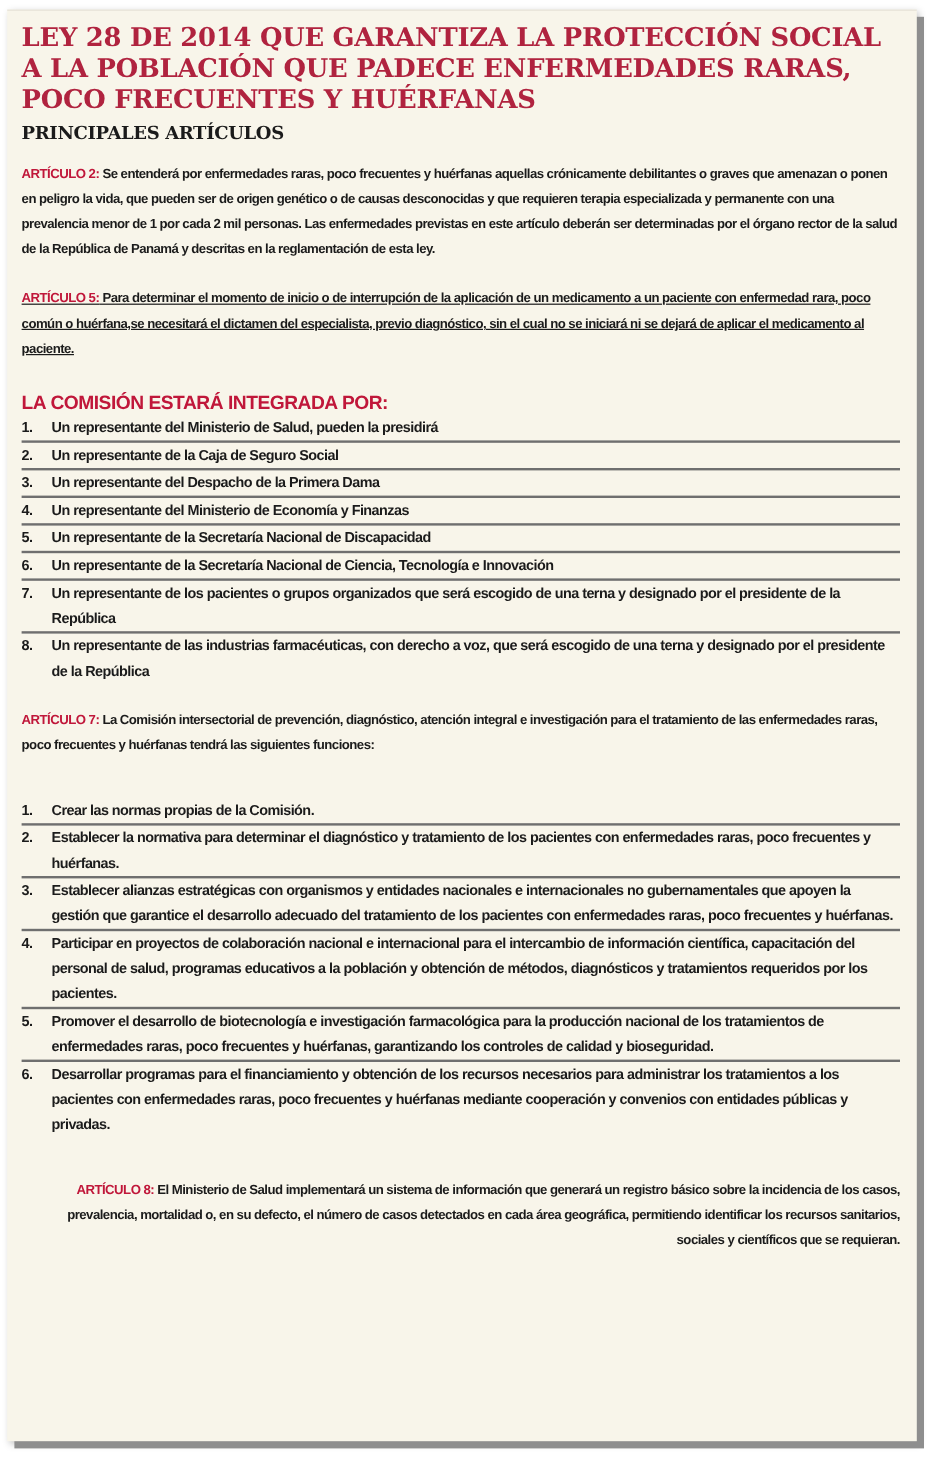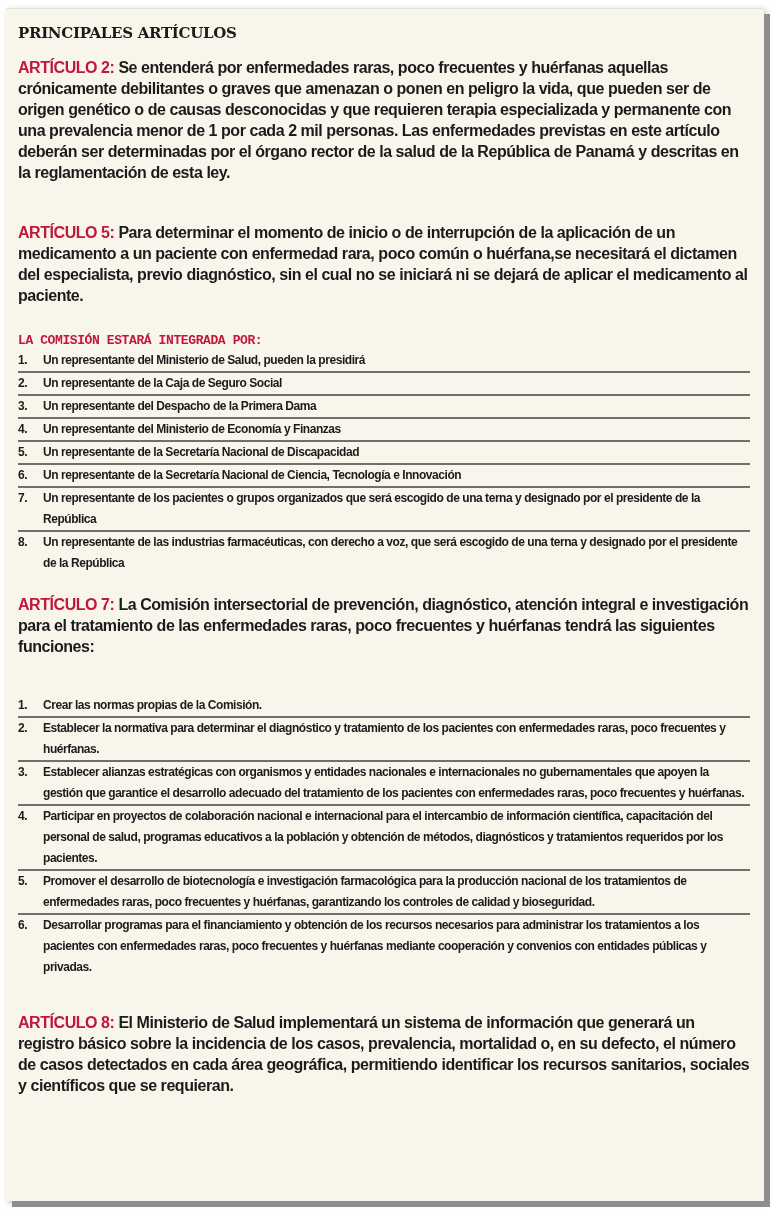--- a/index.html
+++ b/index.html
@@ -9,41 +9,42 @@
     background: #f8f5ea;
     box-shadow: 6px 6px 0 #8e8e8e, 2px 2px 6px rgba(0,0,0,0.25);
     border-top: 1px solid #e6e3d8;
   }
   .inner { padding: 10px 14px 0 12px; }
   h1 {
     margin: 0; color: #b0233f; font-family: "DejaVu Serif", serif; font-weight: bold;
     font-size: 21.5px; line-height: 26px; letter-spacing: -0.2px;
   }
   h2 { margin: 4px 0 0 0; color: #1b1b1b; font-family: "DejaVu Serif", serif; font-weight: bold; font-size: 15px; line-height: 20px; letter-spacing: -0.3px; }
-  .art { margin-top: 16px; font-size: 16px; line-height: 21px; color: #1b1b1b; font-weight: bold; letter-spacing: -0.45px; font-family: "Liberation Sans", sans-serif; }
+  .art { margin-top: 16px; font-size: 11px; line-height: 21px; color: #1b1b1b; font-weight: bold; letter-spacing: -0.45px; font-family: "Liberation Sans", sans-serif; }
   .art .lbl { color: #c0173a; }
-  .sub { margin-top: 26px; color: #c0173a; font-weight: bold; font-size: 13px; line-height: 18px; letter-spacing: -0.4px; font-family: Liberation Mono, monospace; }
+  .sub { margin-top: 26px; color: #c0173a; font-weight: bold; font-size: 16px; line-height: 18px; letter-spacing: -0.4px; }
   ol { list-style: none; margin: 0; padding: 0; }
   ol li { position: relative; padding-left: 25px; font-size: 12px; line-height: 21px; font-weight: bold; color: #1b1b1b; letter-spacing: -0.45px; border-bottom: 2px solid #6f6f6f; }
   ol li .num { position: absolute; left: 0; top: 0; }
   ol li.noline { border-bottom: none; }
   .gap { height: 22px; }
 </style>
 </head>
 <body>
 
 <div class="card">
   <div class="inner">
+    <h1>LEY 28 DE 2014 QUE GARANTIZA LA PROTECCIÓN SOCIAL A LA POBLACIÓN QUE PADECE ENFERMEDADES RARAS, POCO FRECUENTES Y HUÉRFANAS</h1>
     <h2>PRINCIPALES ARTÍCULOS</h2>
 
     <p class="art" style="margin-top:14px;">
       <span class="lbl">ARTÍCULO 2:</span><span> Se entenderá por enfermedades raras, poco frecuentes y huérfanas aquellas crónicamente debilitantes o graves que amenazan o ponen en peligro la vida, que pueden ser de origen genético o de causas desconocidas y que requieren terapia especializada y permanente con una prevalencia menor de 1 por cada 2 mil personas. Las enfermedades previstas en este artículo deberán ser determinadas por el órgano rector de la salud de la República de Panamá y descritas en la reglamentación de esta ley.</span>
     </p>
 
-    <p class="art" style="margin-top:39px;">
+    <p class="art" style="margin-top:20px;text-decoration:underline;">
       <span class="lbl">ARTÍCULO 5:</span><span>  Para determinar el momento de inicio o de interrupción de la aplicación de un medicamento a un paciente con enfermedad rara, poco común o huérfana,se necesitará el dictamen del especialista, previo diagnóstico, sin el cual no se iniciará ni se dejará de aplicar el medicamento al paciente.</span>
     </p>
 
 
     <div class="sub">LA COMISIÓN ESTARÁ INTEGRADA POR:</div>
     <ol>
       <li><span class="num">1.</span><span>Un representante del Ministerio de Salud, pueden la presidirá</span></li>
       <li><span class="num">2.</span><span>Un representante de la Caja de Seguro Social</span></li>
       <li><span class="num">3.</span><span>Un representante del Despacho de la Primera Dama</span></li>
       <li><span class="num">4.</span><span>Un representante del Ministerio de Economía y Finanzas</span></li>
@@ -59,17 +60,17 @@
     <div class="gap"></div>
     <ol>
       <li><span class="num">1.</span><span>Crear las normas propias de la Comisión.</span></li>
       <li><span class="num">2.</span><span>Establecer la normativa para determinar el diagnóstico y tratamiento de los pacientes con enfermedades raras, poco frecuentes y huérfanas.</span></li>
       <li><span class="num">3.</span><span>Establecer alianzas estratégicas con organismos y entidades nacionales e internacionales no gubernamentales que apoyen la gestión que garantice el desarrollo adecuado del tratamiento de los pacientes con enfermedades raras, poco frecuentes y huérfanas.</span></li>
       <li><span class="num">4.</span><span>Participar en proyectos de colaboración nacional e internacional para el intercambio de información científica, capacitación del personal de salud, programas educativos a la población y obtención de métodos, diagnósticos y tratamientos requeridos por los pacientes.</span></li>
       <li><span class="num">5.</span><span>Promover el desarrollo de biotecnología e investigación farmacológica para la producción nacional de los tratamientos de enfermedades raras, poco frecuentes y huérfanas, garantizando los controles de calidad y bioseguridad.</span></li>
       <li class="noline"><span class="num">6.</span><span>Desarrollar programas para el financiamiento y obtención de los recursos necesarios para administrar los tratamientos a los pacientes con enfermedades raras, poco frecuentes y huérfanas mediante cooperación y convenios con entidades públicas y privadas.</span></li>
     </ol>
 
-    <p class="art" style="margin-top:34px;">
+    <p class="art" style="margin-top:34px;text-align:right;">
       <span class="lbl">ARTÍCULO 8:</span><span> El Ministerio de Salud implementará un sistema de información que generará un registro básico  sobre la incidencia de los casos, prevalencia, mortalidad o, en su defecto,  el número de casos detectados en cada área geográfica, permitiendo identificar los recursos sanitarios, sociales y científicos que se requieran.</span>
     </p>
   </div>
 </div>
 
 </body></html>

